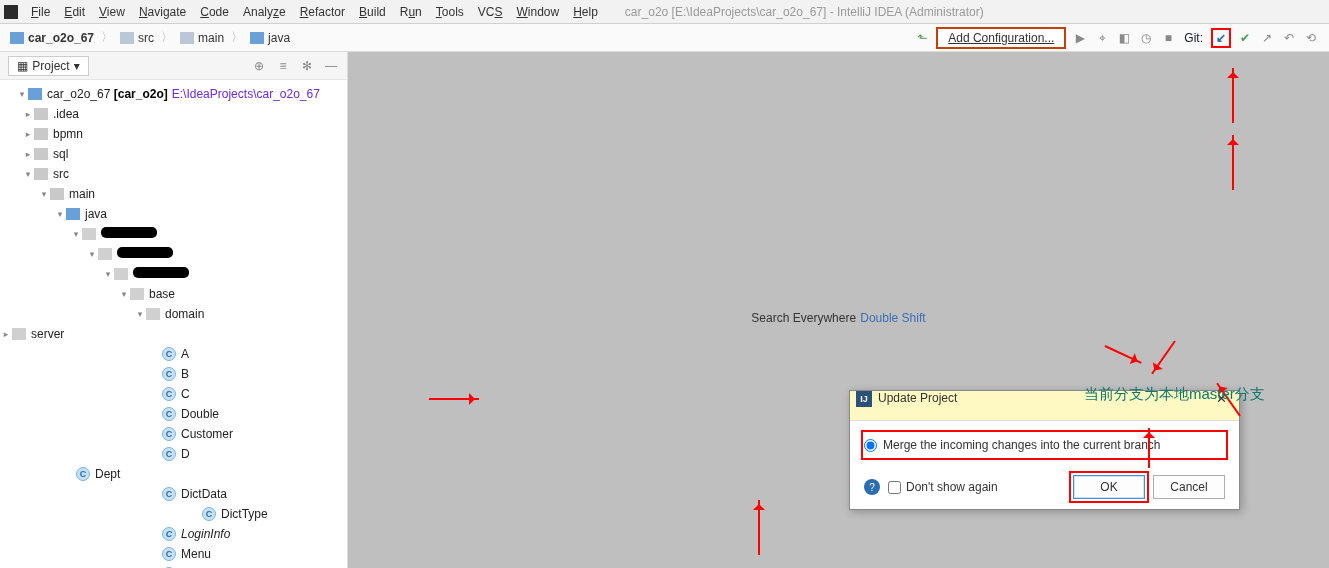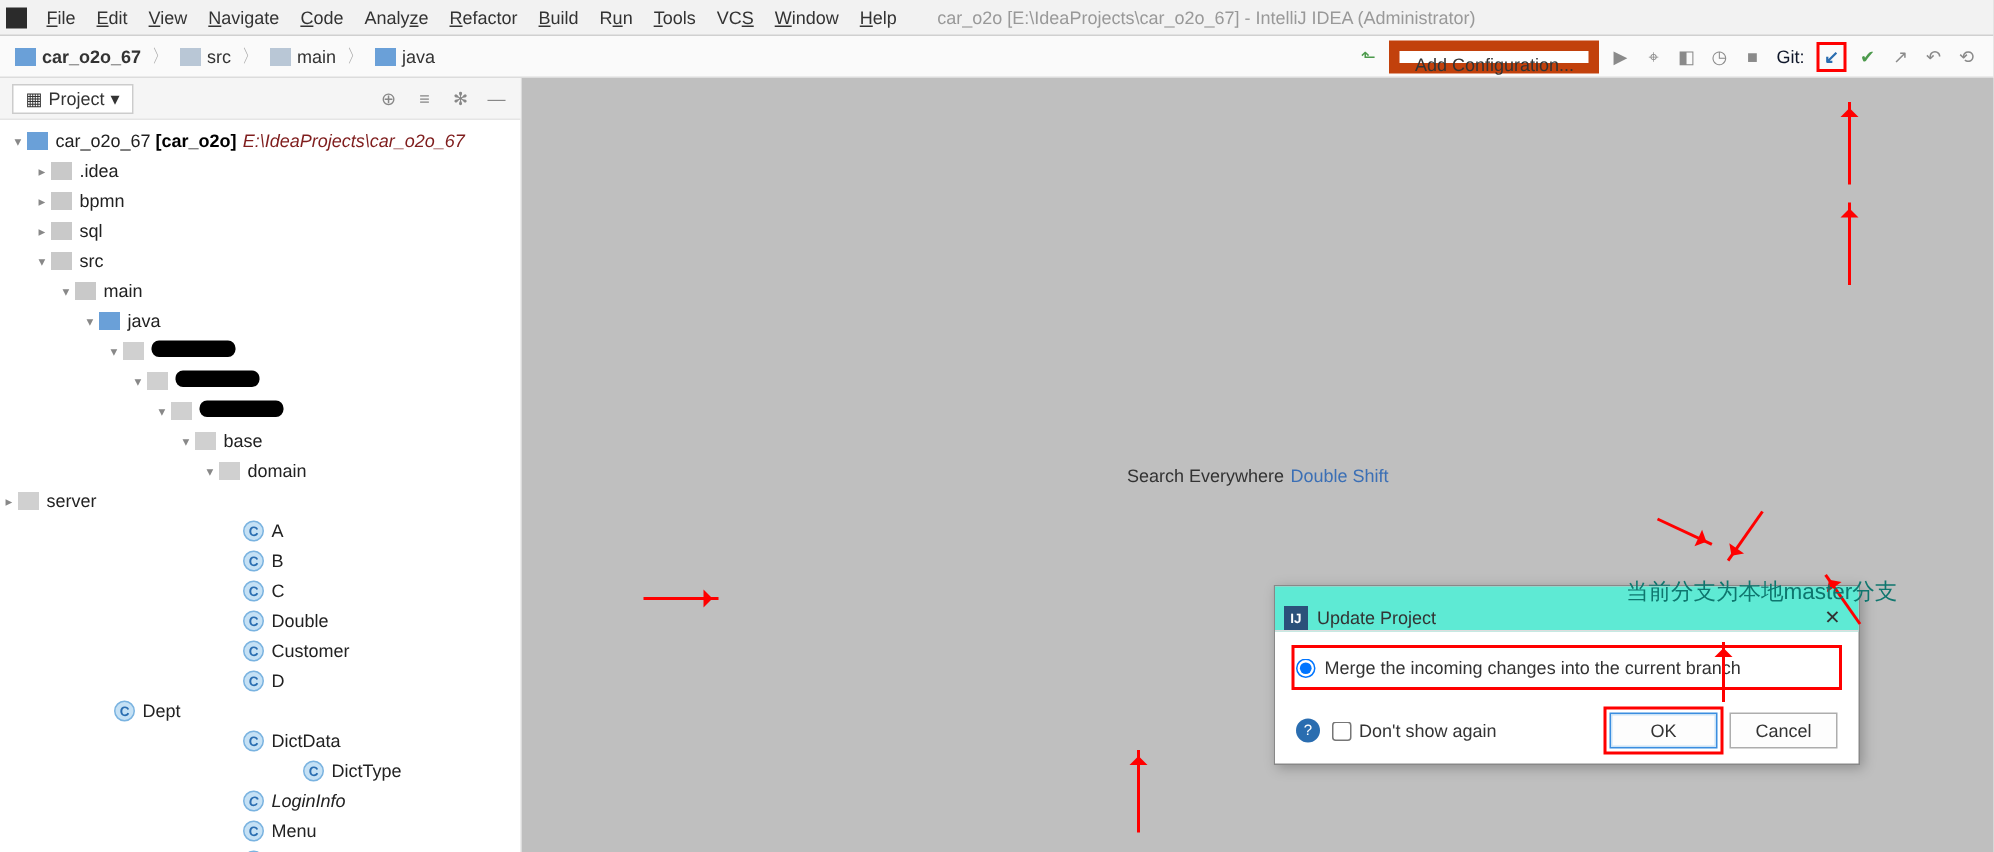--- a/index.html
+++ b/index.html
@@ -10,21 +10,21 @@
 .menubar .m u{text-decoration:underline;}
 .menubar .title{margin-left:20px;color:#999;}
 .toolbar{height:28px;display:flex;align-items:center;background:#fafafa;border-bottom:1px solid #dcdcdc;}
 .breadcrumb{display:flex;align-items:center;padding-left:6px;flex:1;}
 .bc{display:flex;align-items:center;padding:0 4px;}
 .bc .fld{width:14px;height:12px;background:#b9c7d6;margin-right:4px;display:inline-block;}
 .bc .fld.blue{background:#6aa0d8;}
 .chev{color:#aaa;padding:0 3px;}
 .tbr{display:flex;align-items:center;gap:6px;padding-right:10px;}
 .tbr .ic{width:16px;height:16px;display:flex;align-items:center;justify-content:center;color:#8a8a8a;cursor:pointer;}
-.tbr .run-cfg{border:7px solid #c2410c;background:#fff;padding:2px 10px;height:22px;display:flex;cursor:pointer;}
+.tbr .run-cfg{border:2px solid #c2410c;background:#fff;padding:2px 10px;height:22px;display:flex;align-items:center;cursor:pointer;text-decoration:underline;}
 .tbr .gittxt{color:#0f172a;padding:0 2px;}
 .tbr .pull{width:20px;height:20px;border:2px solid #ff0000;display:flex;align-items:center;justify-content:center;}
 .main{display:flex;height:calc(100% - 52px);}
 .sidebar{width:348px;background:#fff;border-right:1px solid #dcdcdc;display:flex;flex-direction:column;}
 .sb-head{height:28px;display:flex;align-items:center;padding:0 8px;border-bottom:1px solid #e5e5e5;background:#f5f5f5;}
 .sb-head .proj-btn{border:1px solid #ccc;background:#fff;padding:2px 8px;display:flex;align-items:center;gap:4px;cursor:pointer;}
 .sb-head .spacer{flex:1;}
 .sb-head .tic{width:16px;height:16px;margin-left:8px;color:#888;cursor:pointer;display:flex;align-items:center;justify-content:center;}
 .tree{flex:1;overflow:auto;padding:4px 0;}
 .tn{display:flex;align-items:center;height:20px;white-space:nowrap;cursor:pointer;}
@@ -33,27 +33,27 @@
 .tn .arr.r::before{content:"▸";}
 .tn .arr.n::before{content:"";}
 .tn .fic{width:14px;height:12px;margin-right:5px;display:inline-block;}
 .fic.fblue{background:#6aa0d8;}
 .fic.fgrey{background:#c9c9c9;}
 .fic.fpkg{background:#d0d0d0;}
 .fic.cls{width:14px;height:14px;border-radius:50%;background:#c5e1f5;border:1px solid #7ab3e0;display:flex;align-items:center;justify-content:center;font-size:9px;color:#2a6db0;font-weight:bold;}
 .fic.cls::before{content:"C";}
 .tn .lbl{color:#222;}
 .tn .lbl b{color:#000;}
-.tn .pth{color:#7f1d1d;margin-left:4px;font-style:italic;}
+.tn .pth{color:#6d28d9;margin-left:4px;}
 .tn .blk{display:inline-block;width:56px;height:11px;background:#000;border-radius:5px;}
 .editor{flex:1;background:#bfbfbf;position:relative;}
 .search-hint{position:absolute;left:50%;top:256px;transform:translateX(-50%);color:#7b7b7b;font-size:15px;white-space:nowrap;}
 .search-hint .ds{color:#3b6fb5;}
 .dialog{position:absolute;left:501px;top:338px;width:391px;background:#fff;border:1px solid #888;box-shadow:2px 2px 8px rgba(0,0,0,0.25);}
-.dlg-title{height:30px;background:#5eead4;border-bottom:1px solid #ddd;display:flex;align-items:center;padding:12px 8px 0 6px;}
+.dlg-title{height:30px;background:#fef9c3;border-bottom:1px solid #ddd;display:flex;padding:0 8px 0 6px;}
 .dlg-title .dic{width:16px;height:16px;background:#2b517a;margin-right:6px;display:flex;align-items:center;justify-content:center;color:#fff;font-size:9px;font-weight:bold;}
 .dlg-title .dic::before{content:"IJ";}
 .dlg-title .dt{font-size:12px;flex:1;}
 .dlg-title .dx{cursor:pointer;font-size:13px;padding:0 4px;}
 .dlg-body{padding:12px 14px 4px 14px;}
 .opt{display:flex;align-items:center;padding:5px 0;}
 .opt input{margin-right:6px;}
 .opt.selected{outline:2px solid #ff0000;outline-offset:1px;margin-bottom:4px;}
 .dlg-foot{display:flex;align-items:center;padding:10px 14px;}
 .dlg-foot .q{width:16px;height:16px;border-radius:50%;background:#2a6db0;color:#fff;display:flex;align-items:center;justify-content:center;font-size:10px;margin-right:8px;}
@@ -142,21 +142,21 @@
         <span>Project</span>
         <span>▾</span>
       </div>
       <div class="spacer"></div>
       <div class="tic">⊕</div>
       <div class="tic">≡</div>
       <div class="tic">✻</div>
       <div class="tic">—</div>
     </div>
     <div class="tree" id="tree">
-        <div class="tn" style="padding-left: 6px;">
+        <div class="tn" style="padding-left: 16px;">
           <span class="arr d"></span>
           <span class="fic fblue"></span>
           <span class="lbl">car_o2o_67<b> [car_o2o]</b></span>
           <span class="pth">E:\IdeaProjects\car_o2o_67</span>
         </div>
         <div class="tn" style="padding-left: 22px;">
           <span class="arr r"></span>
           <span class="fic fgrey"></span>
           <span class="lbl">.idea</span>
         </div>

